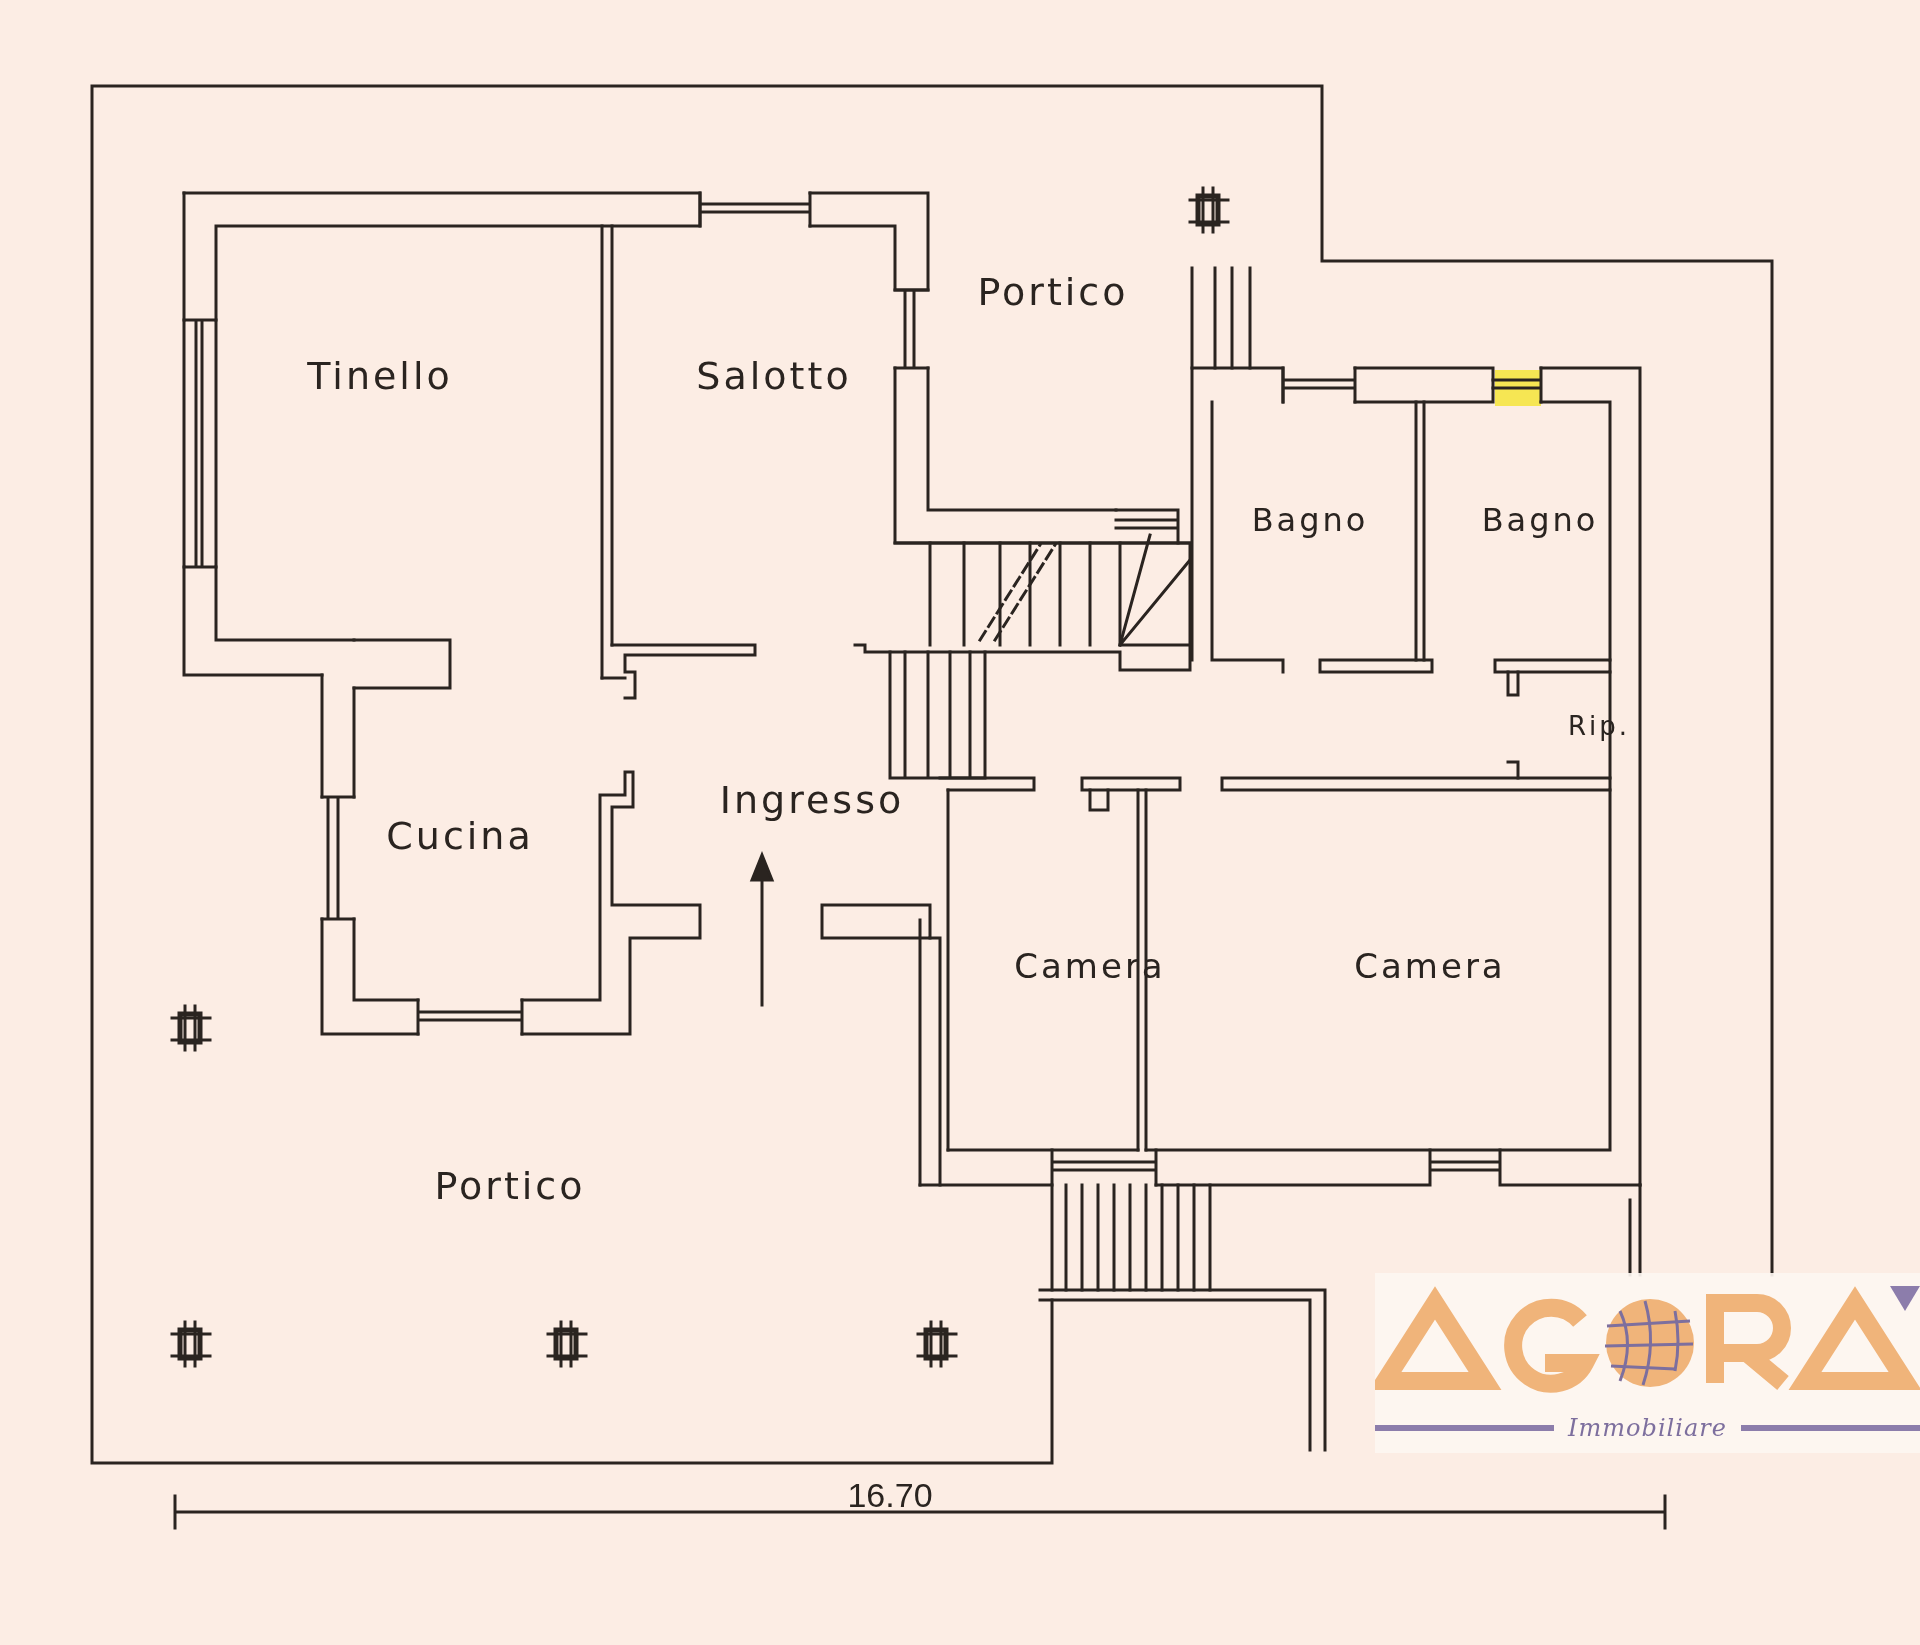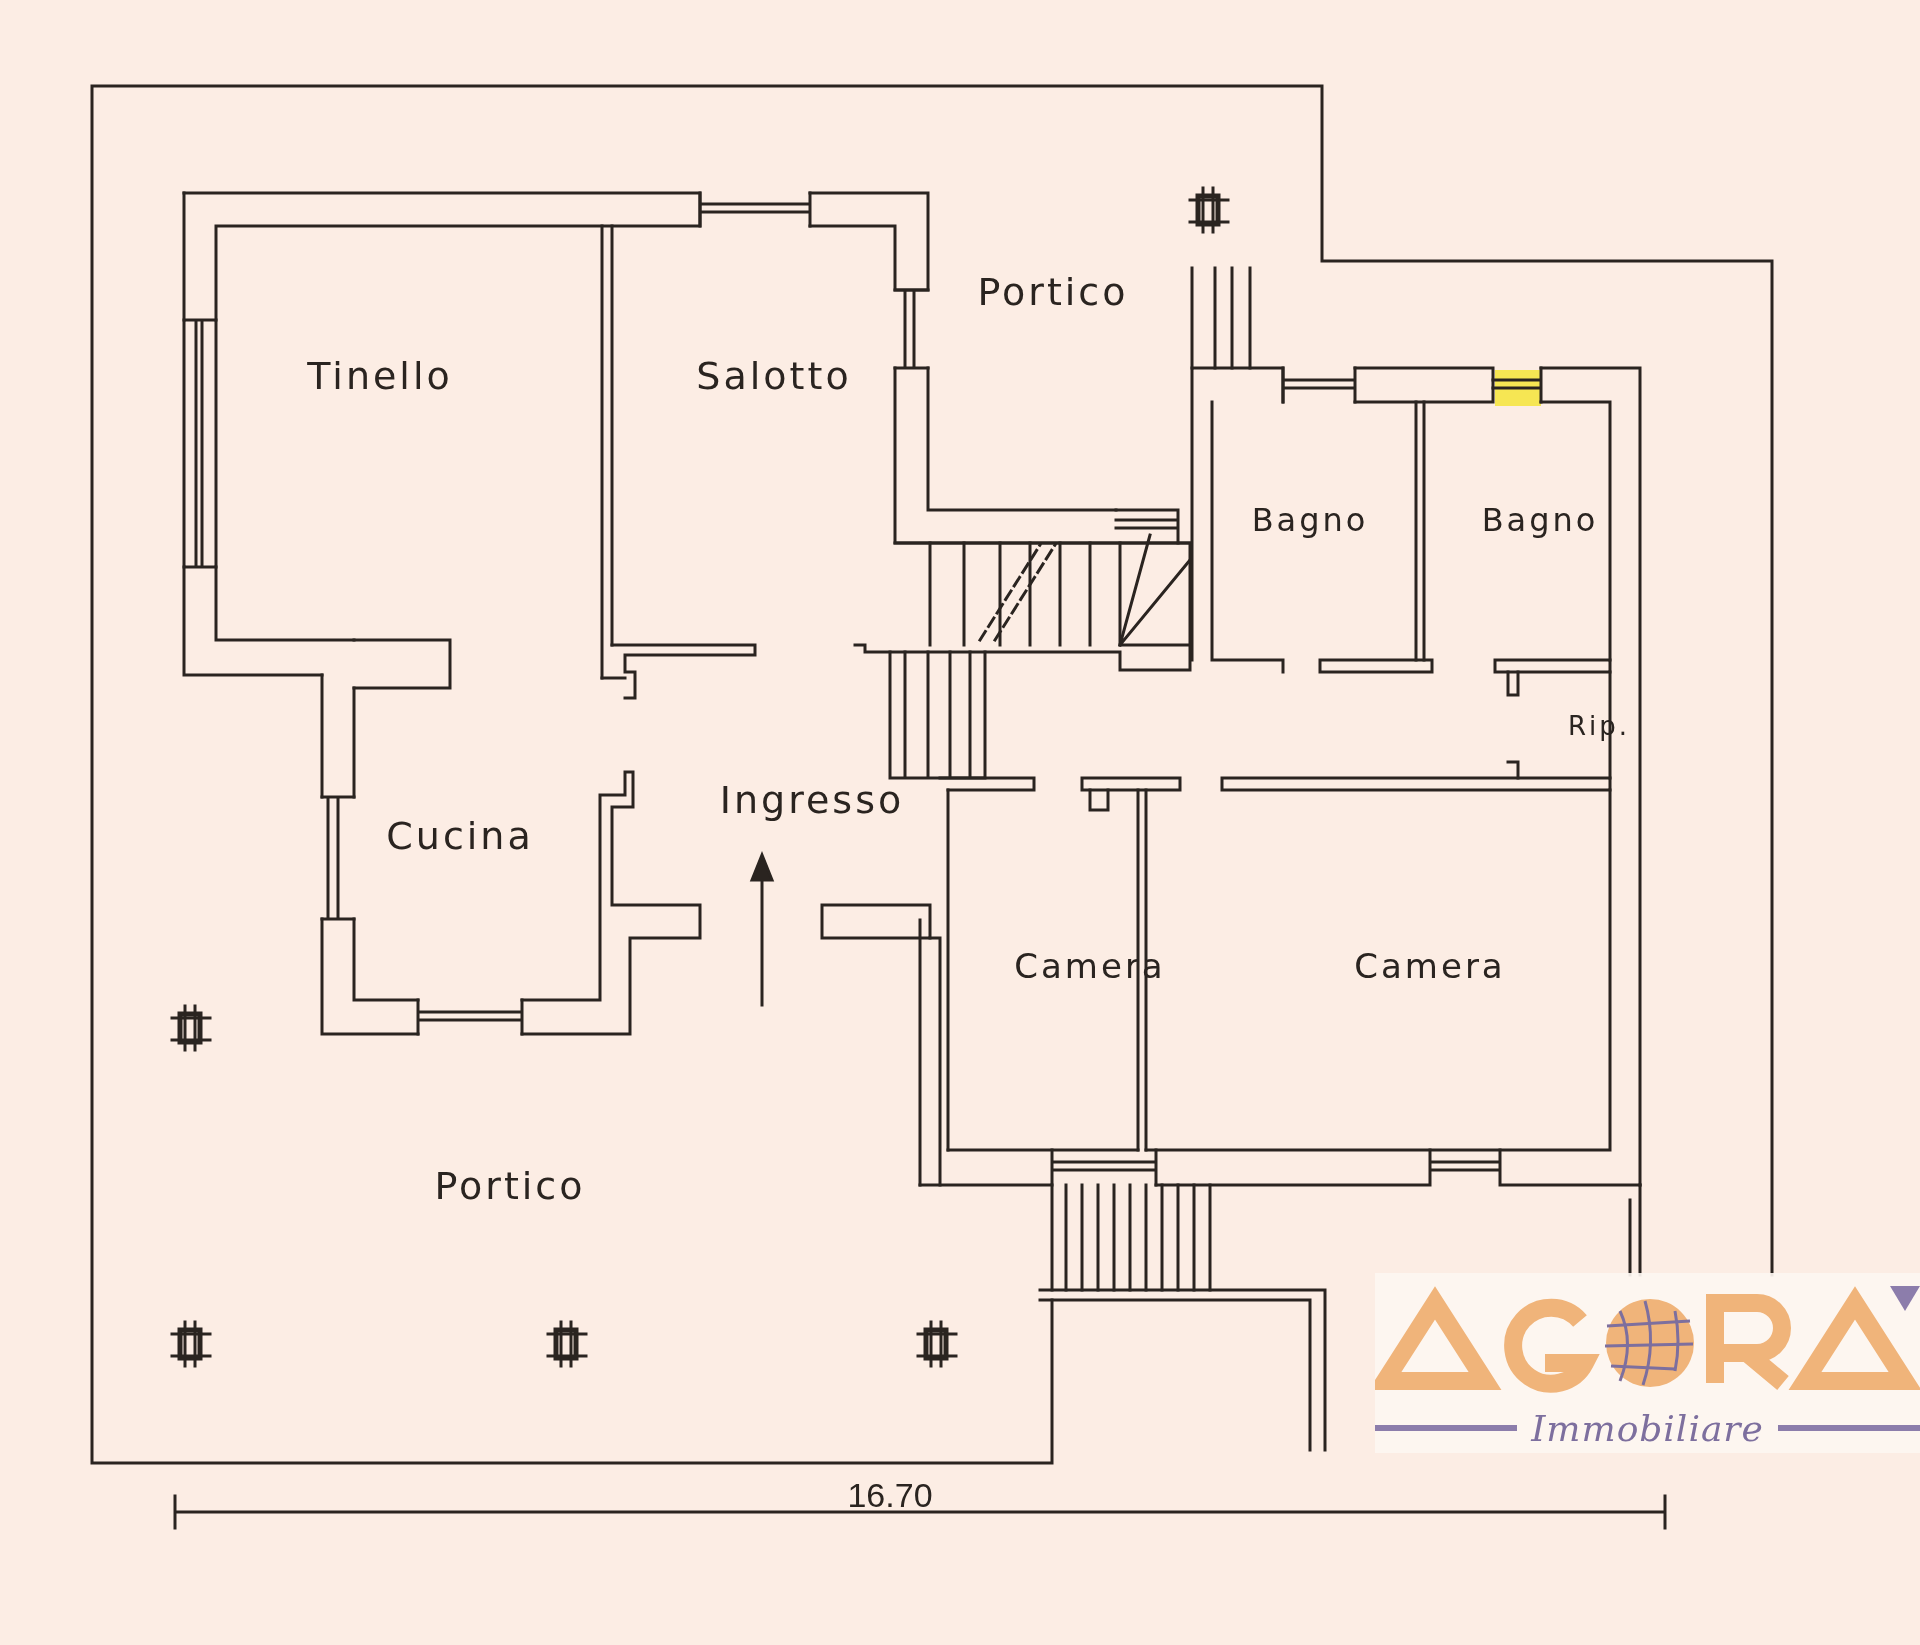--- a/index.html
+++ b/index.html
@@ -33,21 +33,21 @@
   #logo .brand {
     position: absolute; left: 0; top: 8px; width: 545px; height: 120px;
   }
   #logo .tagline-row {
     position: absolute; left: 0; top: 130px; width: 545px; height: 50px;
     display: flex; align-items: center; justify-content: center; gap: 14px;
   }
   #logo .rule { height: 6px; background: #8c7dab; flex: 1; }
   #logo .tagline {
     font-family: "DejaVu Serif", serif; font-style: italic;
-    font-size: 36px; color: #7d6f9e; letter-spacing: 1px;
+    font-size: 24px; color: #7d6f9e; letter-spacing: 1px;
   }
 </style>
 </head>
 <body>
 
 <svg id="plan" viewBox="0 0 1920 1645" xmlns="http://www.w3.org/2000/svg">
   <g fill="none" stroke="#2a2420" stroke-width="3" stroke-linejoin="miter" stroke-linecap="square">
 
     <path d="M92 86 L1322 86 L1322 261 L1772 261 L1772 1275 M92 86 L92 1463 L1052 1463 L1052 1300"></path>
 

